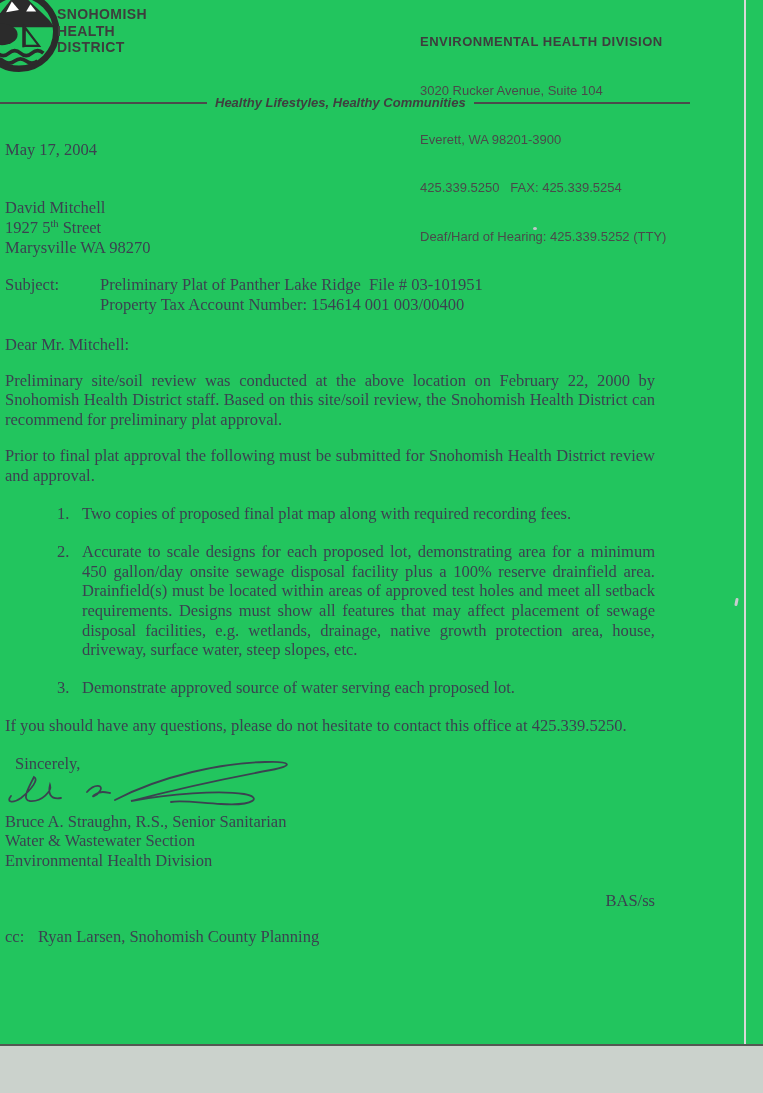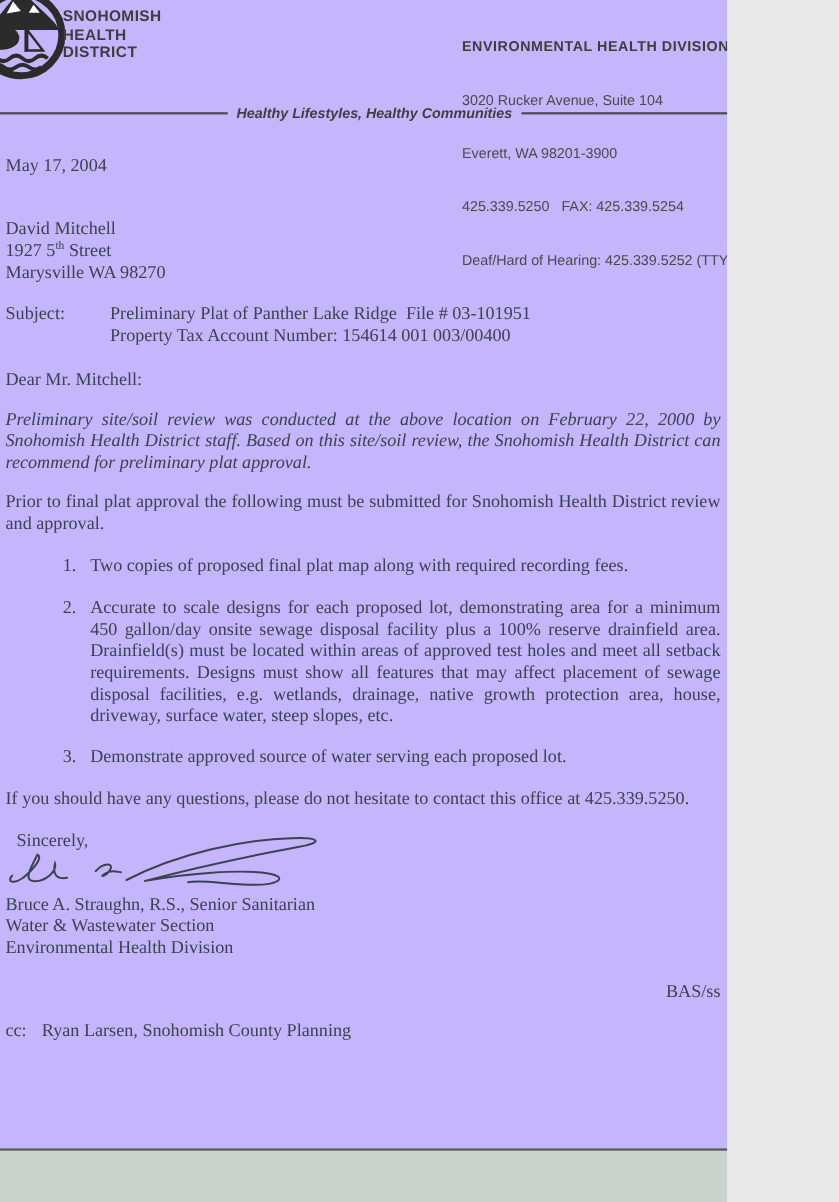--- a/index.html
+++ b/index.html
@@ -1,19 +1,19 @@
 <!DOCTYPE html>
 <html><head>
 <meta charset="utf-8">
 <style>
   html,body{margin:0;padding:0;background:#e9e9e9;}
   .page{
     position:relative;
-    width:661px;height:1093px;
-    background:#c4b5fd;
+    width:763px;height:1093px;
+    background:#22c55e;
     overflow:hidden;
     font-family:"Liberation Serif", serif;
     color:#3b4250;
   }
   
   .logo{position:absolute;left:-24px;top:-10px;width:86px;height:86px;}
   .org-name{
     position:absolute;left:57px;top:6px;
     font-family:"Liberation Sans", sans-serif;
     font-weight:bold;font-size:14px;line-height:16.5px;
@@ -41,21 +41,21 @@
   }
   
   .letter{position:absolute;left:5px;top:18px;width:650px;font-size:16.5px;line-height:19.6px;}
   .block{margin:0;}
   .date{margin-top:122px;line-height:20px;}
   .recipient{margin-top:38px;line-height:20px;}
   .subject{margin-top:17px;line-height:20px;position:relative;padding-left:95px;}
   .subject-label{position:absolute;left:0;top:0;}
   .salutation{margin-top:20px;}
   .para{text-align:justify;}
-  .p1{margin-top:16px;font-style:italic;}
+  .p1{margin-top:16px;}
   .p2{margin-top:17px;}
   .list-item{position:relative;padding-left:77px;text-align:justify;}
   .li-num{position:absolute;left:52px;top:0;}
   .li-1{margin-top:18px;}
   .li-2{margin-top:19px;}
   .li-3{margin-top:18px;}
   .closing{margin-top:19px;}
   .signoff{margin-top:18px;margin-left:10px;}
   .signature{position:relative;height:40px;margin-top:-2px;}
   .signature svg{position:absolute;left:-2px;top:-16px;}

